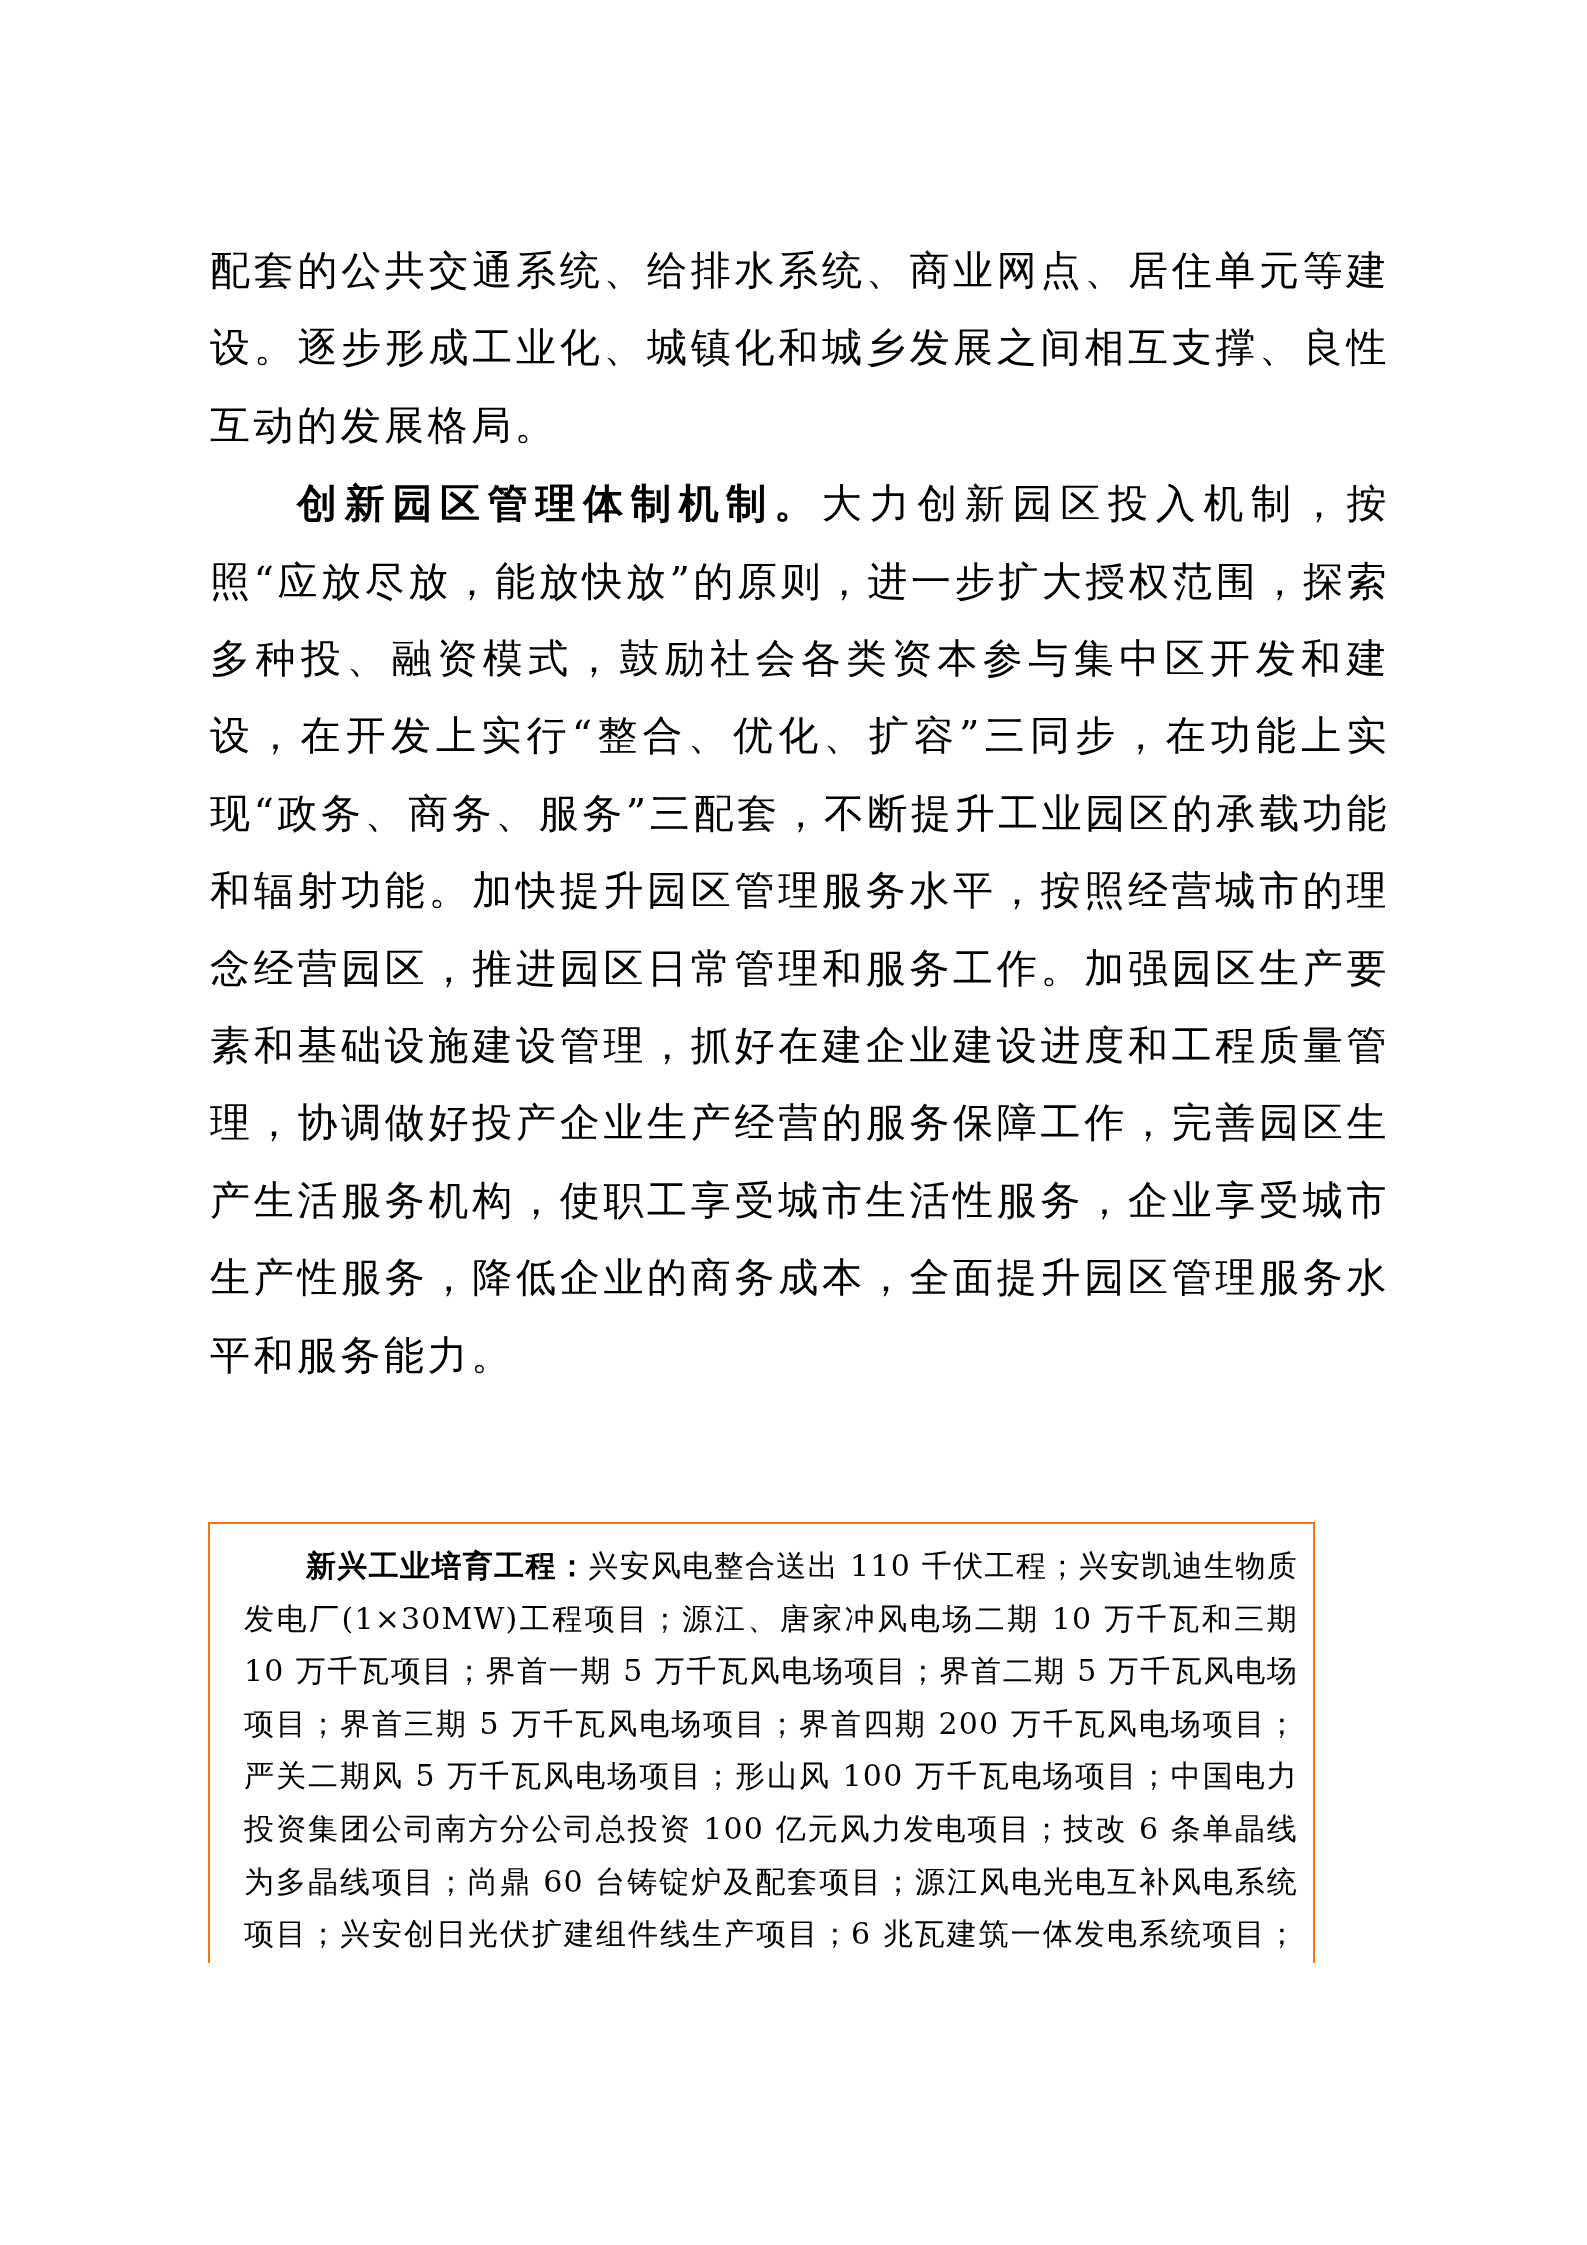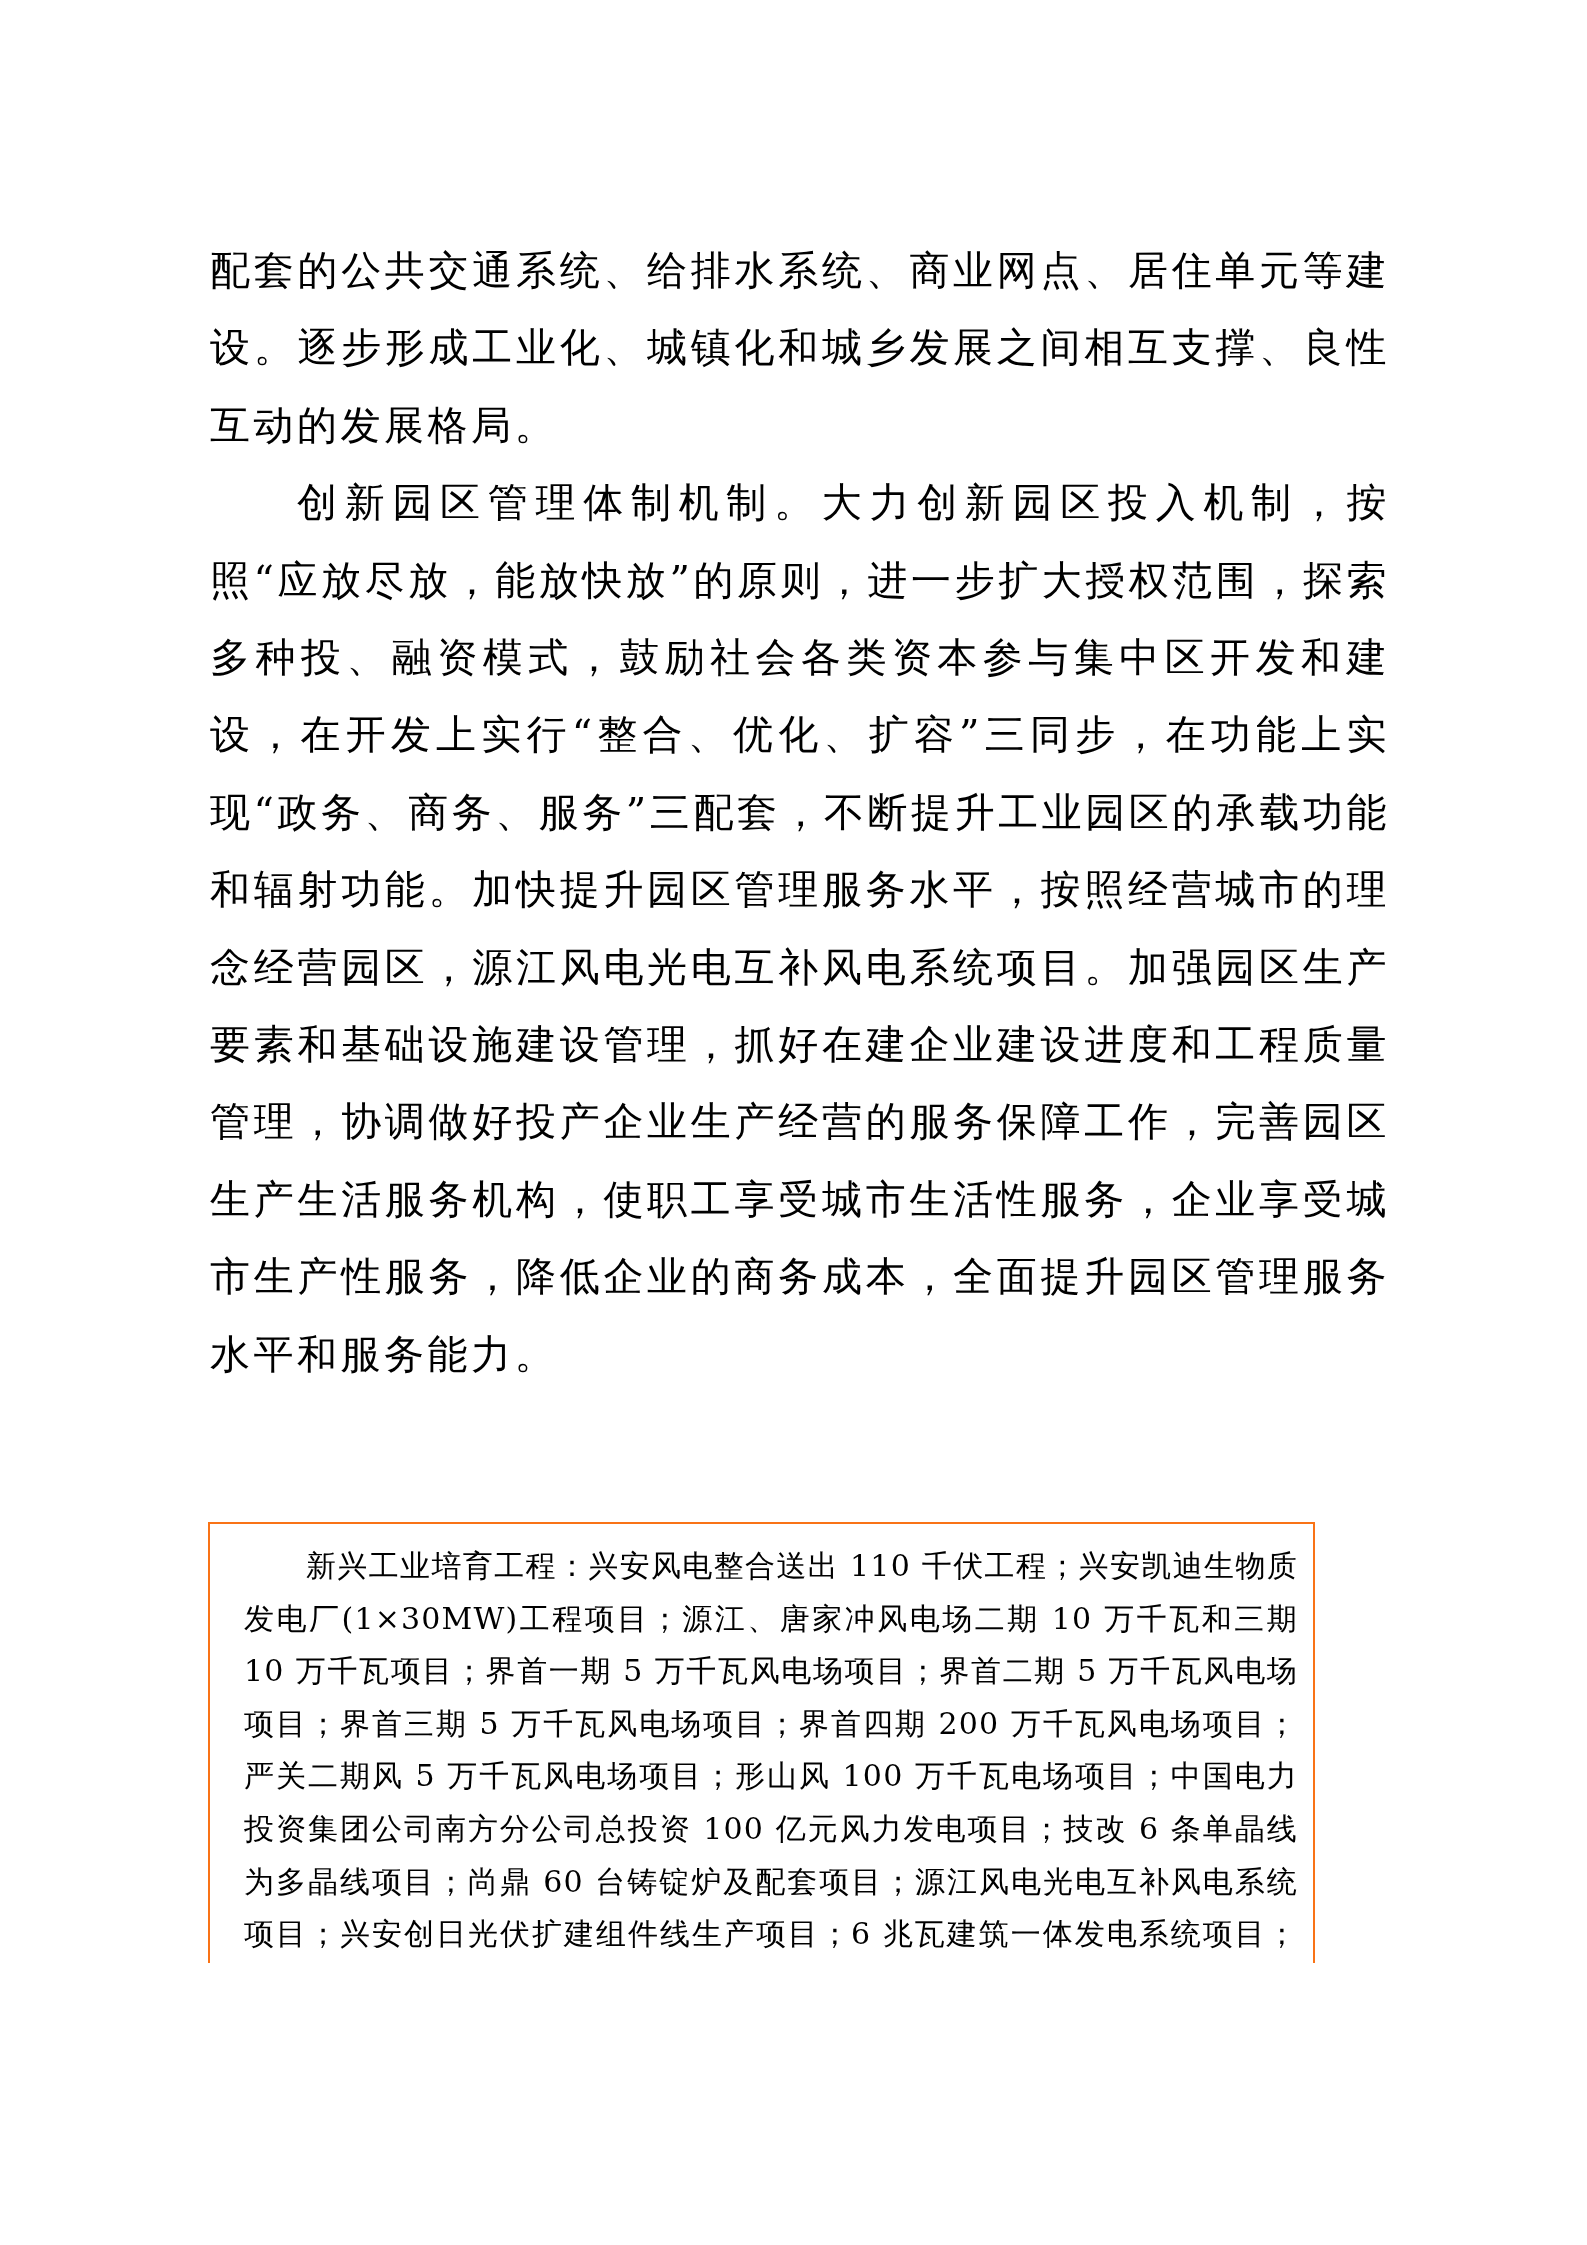--- a/index.html
+++ b/index.html
@@ -28,21 +28,21 @@
     letter-spacing: 3.5px;
   }
   .body-text p {
     margin: 0;
     padding: 0;
   }
   .para-indent {
     text-indent: 87px;
   }
   .lead-bold {
-    font-weight: normal;
+    font-weight: bold;
   }
   .callout-title {
     position: absolute;
     left: 210px;
     top: 1424px;
     width: 1180px;
     margin: 0;
     text-align: center;
     font-size: 40px;
     font-weight: bold;
@@ -80,21 +80,21 @@
     letter-spacing: 0.5px;
   }
 </style>
 </head>
 <body>
 
 <div class="page">
 
   <div class="body-text">
     <p><span>配套的公共交通系统、给排水系统、商业网点、居住单元等建设。逐步形成工业化、城镇化和城乡发展之间相互支撑、良性互动的发展格局。</span></p>
-    <p class="para-indent"><b class="lead-bold">创新园区管理体制机制。</b><span>大力创新园区投入机制，按照“应放尽放，能放快放”的原则，进一步扩大授权范围，探索多种投、融资模式，鼓励社会各类资本参与集中区开发和建设，在开发上实行“整合、优化、扩容”三同步，在功能上实现“政务、商务、服务”三配套，不断提升工业园区的承载功能和辐射功能。加快提升园区管理服务水平，按照经营城市的理念经营园区，源江风电光电互补风电系统项目。加强园区生产要素和基础设施建设管理，抓好在建企业建设进度和工程质量管理，协调做好投产企业生产经营的服务保障工作，完善园区生产生活服务机构，使职工享受城市生活性服务，企业享受城市生产性服务，降低企业的商务成本，全面提升园区管理服务水平和服务能力。</span></p>
+    <p class="para-indent"><b class="lead-bold">创新园区管理体制机制。</b><span>大力创新园区投入机制，按照“应放尽放，能放快放”的原则，进一步扩大授权范围，探索多种投、融资模式，鼓励社会各类资本参与集中区开发和建设，在开发上实行“整合、优化、扩容”三同步，在功能上实现“政务、商务、服务”三配套，不断提升工业园区的承载功能和辐射功能。加快提升园区管理服务水平，按照经营城市的理念经营园区，推进园区日常管理和服务工作。加强园区生产要素和基础设施建设管理，抓好在建企业建设进度和工程质量管理，协调做好投产企业生产经营的服务保障工作，完善园区生产生活服务机构，使职工享受城市生活性服务，企业享受城市生产性服务，降低企业的商务成本，全面提升园区管理服务水平和服务能力。</span></p>
   </div>
 
 
   <div class="callout-box">
     <p><b class="lead-bold">新兴工业培育工程：</b><span>兴安风电整合送出 110 千伏工程；兴安凯迪生物质发电厂(1×30MW)工程项目；源江、唐家冲风电场二期 10 万千瓦和三期 10 万千瓦项目；界首一期 5 万千瓦风电场项目；界首二期 5 万千瓦风电场项目；界首三期 5 万千瓦风电场项目；界首四期 200 万千瓦风电场项目；严关二期风 5 万千瓦风电场项目；形山风 100 万千瓦电场项目；中国电力投资集团公司南方分公司总投资 100 亿元风力发电项目；技改 6 条单晶线为多晶线项目；尚鼎 60 台铸锭炉及配套项目；源江风电光电互补风电系统项目；兴安创日光伏扩建组件线生产项目；6 兆瓦建筑一体发电系统项目；年产 5000 万只纳米超级电容电池动力源项目；光伏玻璃生产项目。</span></p>
   </div>
 
 
 </div>
 

